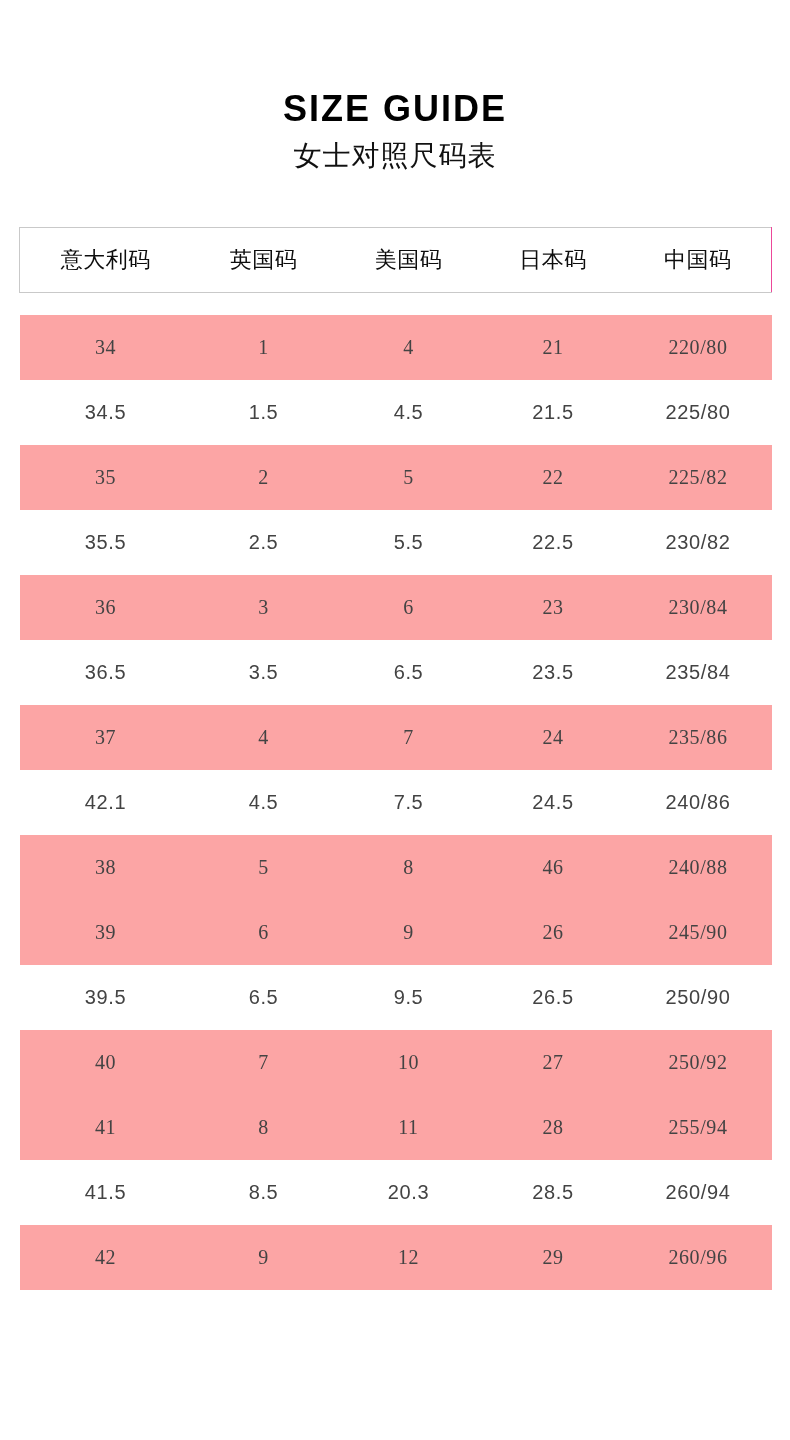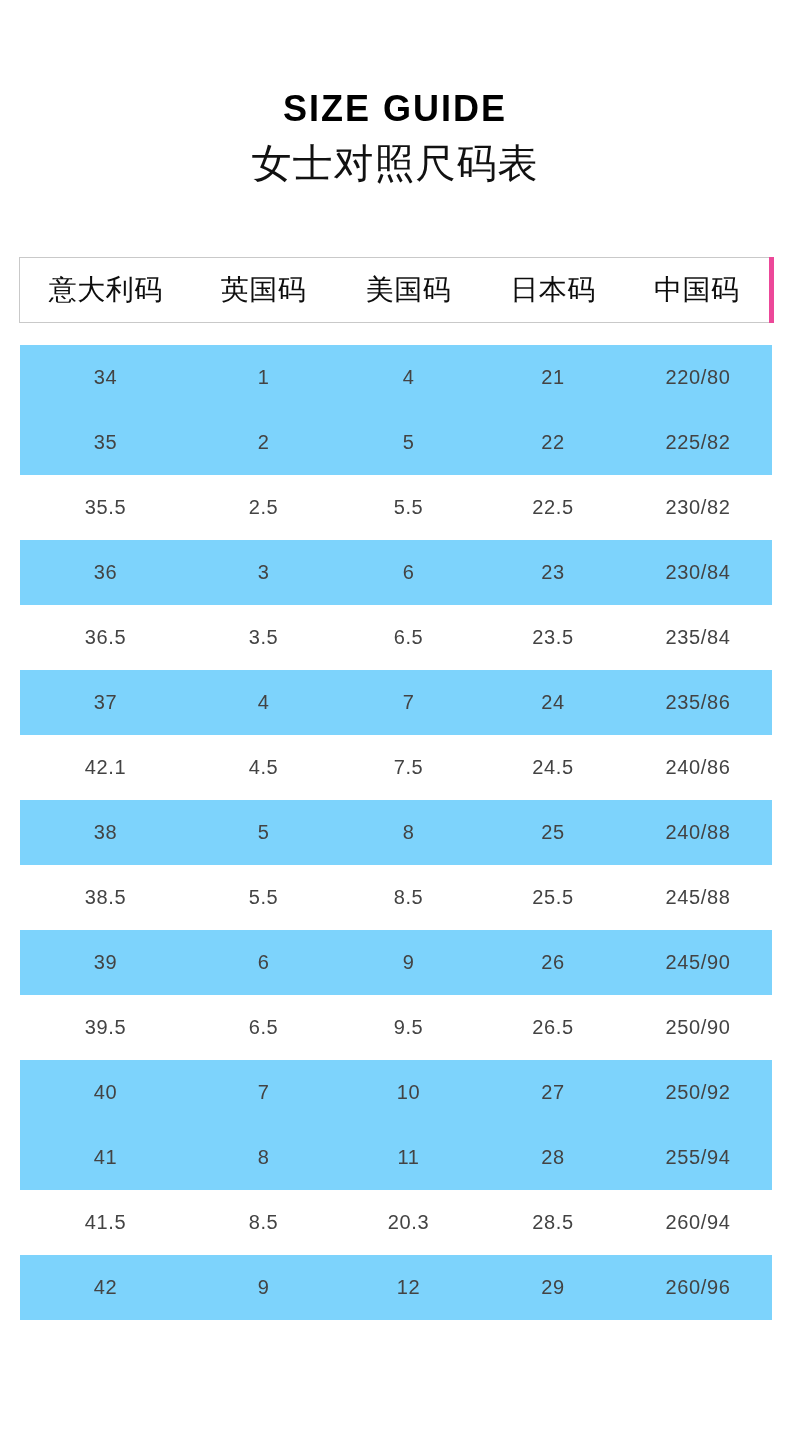--- a/index.html
+++ b/index.html
@@ -31,26 +31,26 @@
   }
   .main-title {
     font-size: 36px;
     font-weight: 700;
     letter-spacing: 2.0px;
     color: #000000;
     line-height: 1.15;
     margin: 0;
   }
   .sub-title {
-    font-size: 40px;
+    font-size: 28px;
     font-weight: 500;
     letter-spacing: 1.0px;
     color: #111111;
     line-height: 1.2;
-    margin: 10px 0 16px 0;
+    margin: 10px 0 0 0;
   }
 
   
   .table-wrap {
     margin: 0 auto;
     width: 752px;
     padding-top: 54px;
   }
 
   table.size-table {
@@ -63,30 +63,30 @@
   col.c1 { width: 172px; }
   col.c2 { width: 144px; }
   col.c3 { width: 146px; }
   col.c4 { width: 143px; }
   col.c5 { width: 147px; }
 
   thead th {
     border-top: 1px solid #c9c9c9;
     border-bottom: 1px solid #c9c9c9;
     height: 64px;
-    font-size: 28px;
+    font-size: 22px;
     font-weight: 400;
     color: #0d0d0d;
     text-align: center;
     letter-spacing: 0.5px;
     background: #ffffff;
     padding: 0;
   }
   thead th.first { border-left: 1px solid #c9c9c9; }
-  thead th.last  { border-right: 5px solid #ec4899; }
+  thead th.last  { border-right: 1px solid #ec4899; }
 
   
   tbody tr.spacer td {
     height: 22px;
     padding: 0;
     border: none;
     background: #ffffff;
   }
 
   tbody tr.data td {
@@ -94,21 +94,22 @@
     font-size: 20px;
     font-weight: 400;
     color: #434343;
     text-align: center;
     letter-spacing: 0.6px;
     padding: 0;
     border: none;
     background: #ffffff;
   }
   tbody tr.data.odd td {
-    background: #7dd3fc;
+    background: #fca5a5;
+    font-family: Liberation Serif, serif;
   }
 </style>
 </head>
 <body>
 
 <div class="page">
 
   <div class="titles">
     <h1 class="main-title">SIZE GUIDE</h1>
     <h2 class="sub-title">女士对照尺码表</h2>
@@ -136,20 +137,27 @@
         <tr class="spacer">
           <td colspan="5"></td>
         </tr>
       <tr class="data odd">
             <td>34</td>
             <td>1</td>
             <td>4</td>
             <td>21</td>
             <td>220/80</td>
           </tr>
+          <tr class="data even">
+            <td>34.5</td>
+            <td>1.5</td>
+            <td>4.5</td>
+            <td>21.5</td>
+            <td>225/80</td>
+          </tr>
           <tr class="data odd">
             <td>35</td>
             <td>2</td>
             <td>5</td>
             <td>22</td>
             <td>225/82</td>
           </tr>
           <tr class="data even">
             <td>35.5</td>
             <td>2.5</td>
@@ -182,29 +190,22 @@
             <td>42.1</td>
             <td>4.5</td>
             <td>7.5</td>
             <td>24.5</td>
             <td>240/86</td>
           </tr>
           <tr class="data odd">
             <td>38</td>
             <td>5</td>
             <td>8</td>
-            <td>25</td>
+            <td>46</td>
             <td>240/88</td>
-          </tr>
-          <tr class="data even">
-            <td>38.5</td>
-            <td>5.5</td>
-            <td>8.5</td>
-            <td>25.5</td>
-            <td>245/88</td>
           </tr>
           <tr class="data odd">
             <td>39</td>
             <td>6</td>
             <td>9</td>
             <td>26</td>
             <td>245/90</td>
           </tr>
           <tr class="data even">
             <td>39.5</td>

